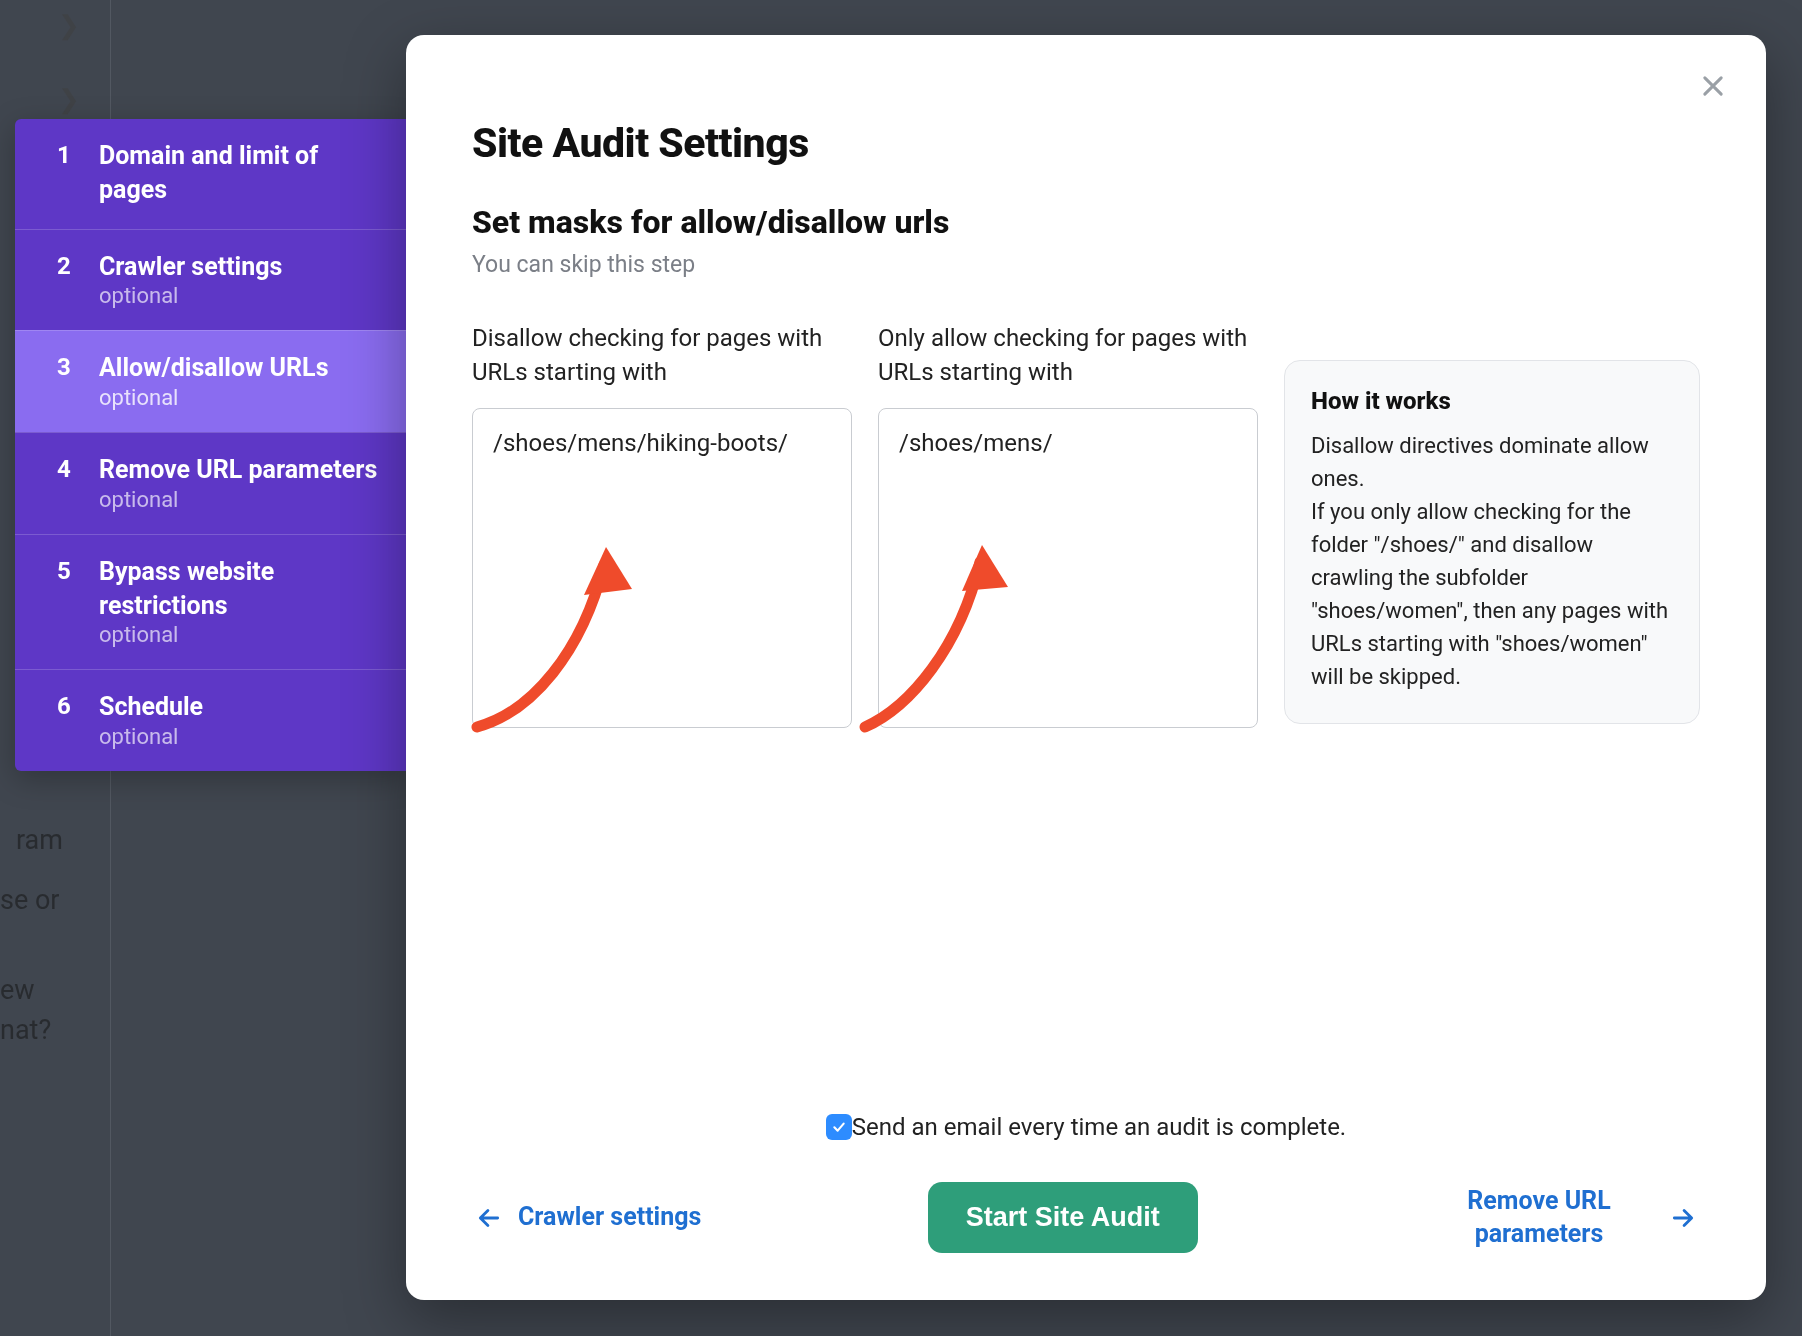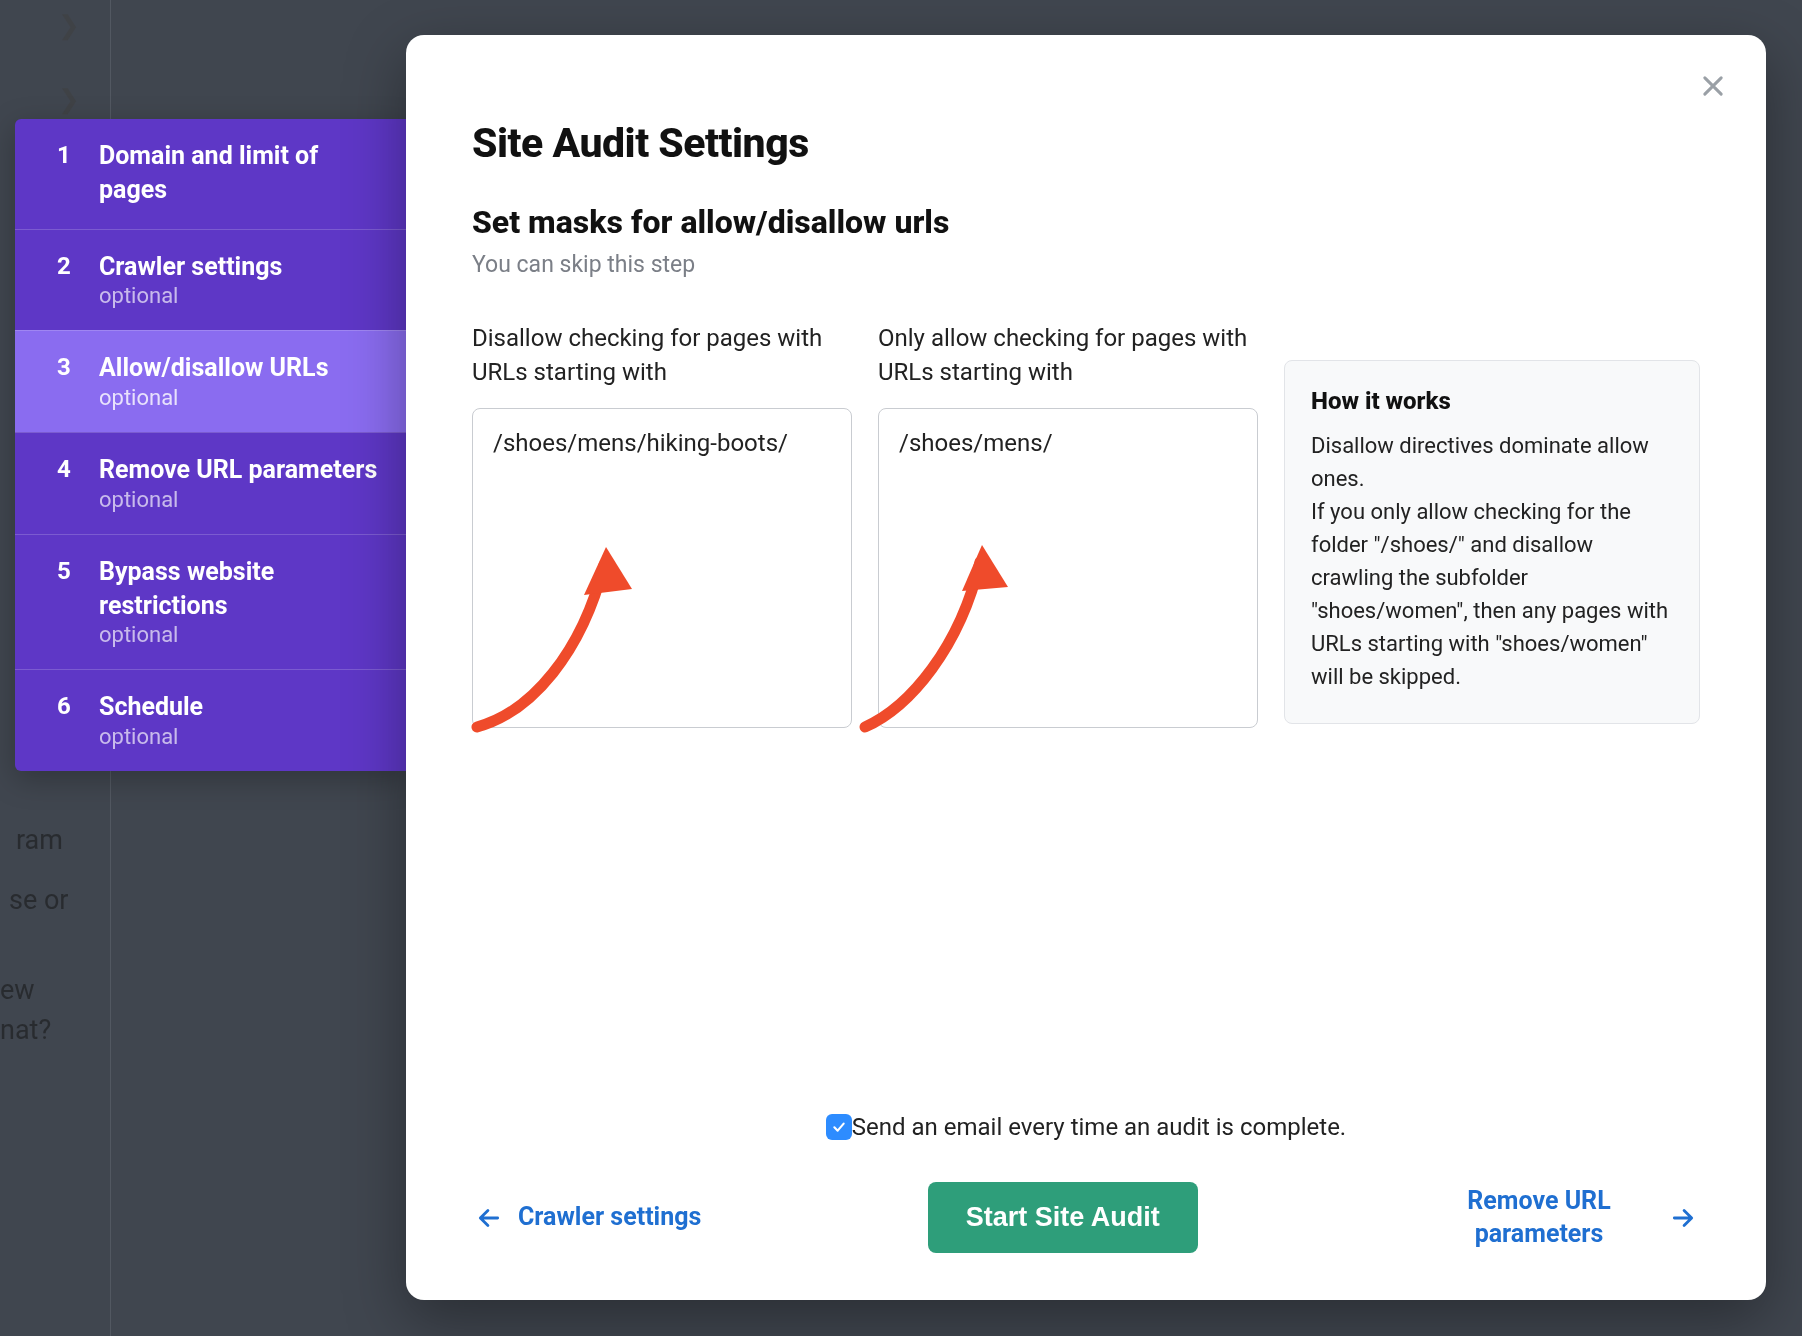--- a/index.html
+++ b/index.html
@@ -171,21 +171,21 @@
     pointer-events: none;
   }
   .arrow svg { display: block; }
 
   
   .info-panel {
     width: 416px;
     flex: 0 0 416px;
     border: 1px solid #e2e4e8;
     background: #f8f9fa;
-    border-radius: 8px;
+    border-radius: 16px;
     padding: 26px 26px 30px 26px;
     margin-top: 38px;
   }
   .info-panel h3 {
     font-size: 24px;
     font-weight: 800;
     color: #111;
     margin-bottom: 14px;
   }
   .info-panel p {
@@ -237,34 +237,34 @@
     text-align: center;
     line-height: 1.3;
   }
   .nav-btn .arrow-ic { width: 26px; height: 26px; flex-shrink: 0; }
   .primary-btn {
     background: #2e9e7a;
     color: #fff;
     font-size: 27px;
     font-weight: 700;
     padding: 20px 38px;
-    border-radius: 8px;
+    border-radius: 14px;
     cursor: pointer;
     border: none;
   }
 </style>
 </head>
 <body>
 
 <div class="bg-article">
   <div class="bg-divider"></div>
   <span class="bg-caret" style="left:58px; top:6px;">❯</span>
   <span class="bg-caret" style="left:58px; top:80px;">❯</span>
   <span style="position:absolute; left:16px; top:820px;">ram</span>
-  <span style="position:absolute; left:0; top:880px;padding-left:9px;">se or</span>
+  <span style="position:absolute; left:0; top:880px;">se or</span>
   <span style="position:absolute; left:0; top:970px;">ew</span>
   <span style="position:absolute; left:0; top:1010px;">nat?</span>
 </div>
 
 <div class="dim"></div>
 
 <div class="wizard-nav">
   <div class="wizard-step">
     <div class="wizard-num">1</div>
     <div class="wizard-body">

